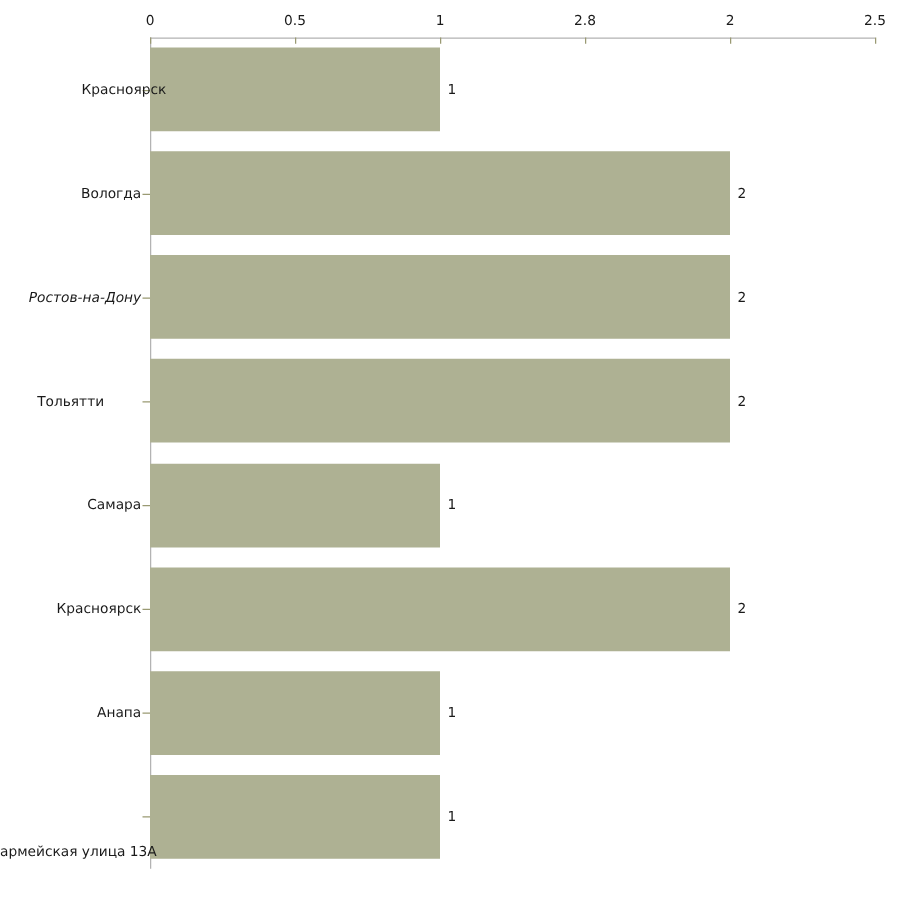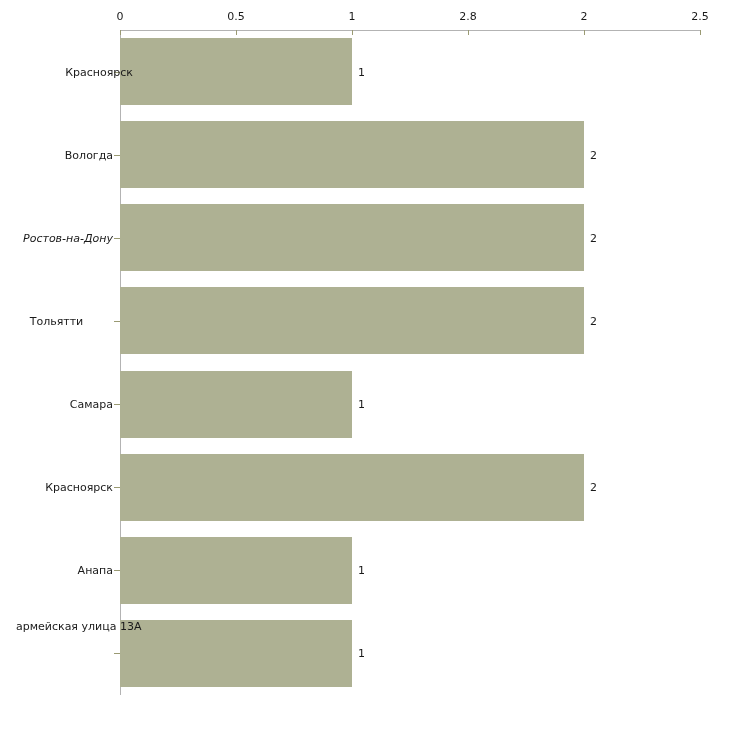--- a/index.html
+++ b/index.html
@@ -136,21 +136,21 @@
       <div class="bar" style="left: 120px; top: 619.938px; width: 232px; height: 67px;"></div>
     </div>
   <div id="labels-layer">
       <div class="cat-label" style="top: 71.5625px; left: 0px; width: 113px; margin-left: 20px;">Красноярск</div>
       <div class="cat-label" style="top: 154.688px; left: 0px; width: 113px;">Вологда</div>
       <div class="cat-label" style="top: 237.812px; left: 0px; width: 113px; font-style: italic;">Ростов-на-Дону</div>
       <div class="cat-label" style="top: 320.938px; left: 0px; width: 113px; text-align: center;">Тольятти</div>
       <div class="cat-label" style="top: 404.062px; left: 0px; width: 113px;">Самара</div>
       <div class="cat-label" style="top: 487.188px; left: 0px; width: 113px;">Красноярск</div>
       <div class="cat-label" style="top: 570.312px; left: 0px; width: 113px;">Анапа</div>
-      <div class="cat-label" style="top: 626px; left: 0px; width: 113px; margin-left: 16px;">армейская улица 13А</div>
+      <div class="cat-label" style="top: 681px; left: 0px; width: 113px;">армейская улица 13А</div>
     </div>
   <div id="values-layer">
       <div class="bar-value" style="top: 71.5625px; left: 358px;">1</div>
       <div class="bar-value" style="top: 154.688px; left: 590px;">2</div>
       <div class="bar-value" style="top: 237.812px; left: 590px;">2</div>
       <div class="bar-value" style="top: 320.938px; left: 590px;">2</div>
       <div class="bar-value" style="top: 404.062px; left: 358px;">1</div>
       <div class="bar-value" style="top: 487.188px; left: 590px;">2</div>
       <div class="bar-value" style="top: 570.312px; left: 358px;">1</div>
       <div class="bar-value" style="top: 653.438px; left: 358px;">1</div>

